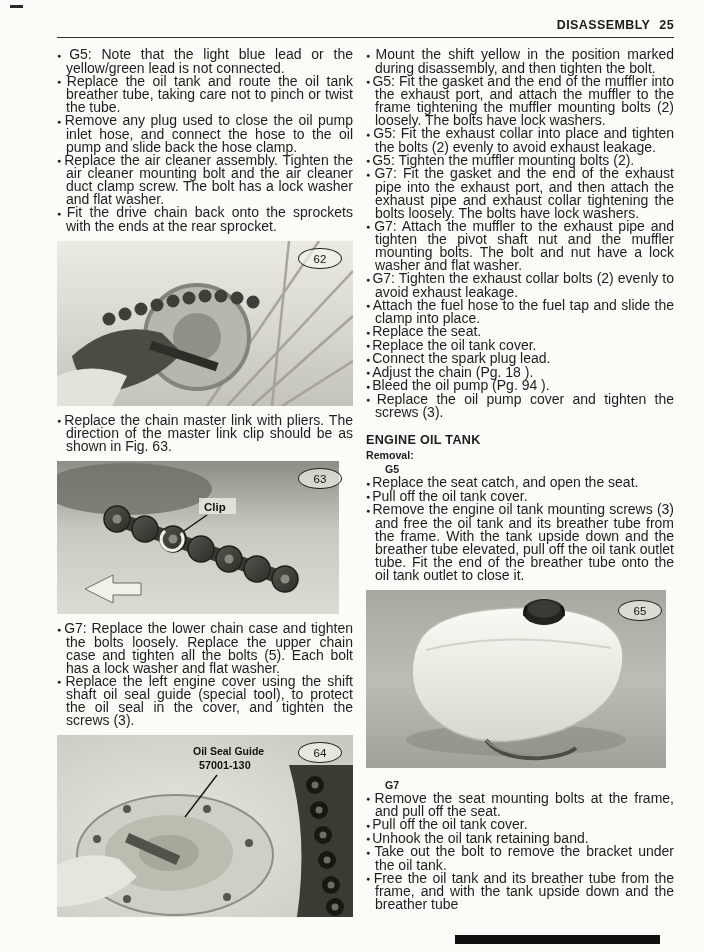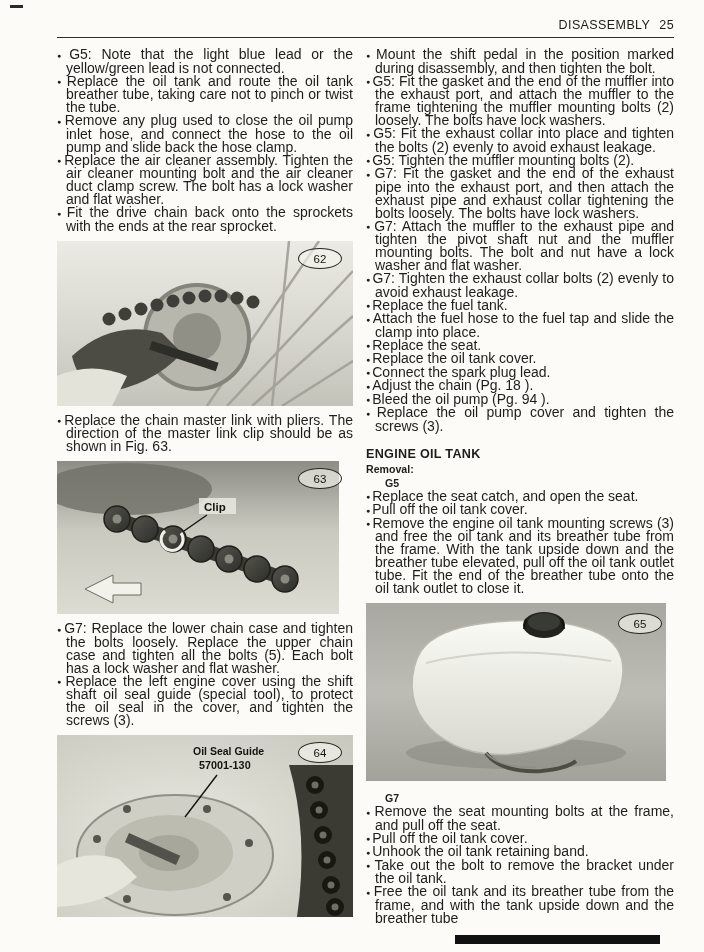--- a/index.html
+++ b/index.html
@@ -5,21 +5,21 @@
   * { margin:0; padding:0; box-sizing:border-box; }
   html, body { background:#fcfbf7; }
   .page {
     position:relative; width:704px; height:952px; overflow:hidden;
     background:#fcfbf7; color:#1d1d1b;
     font-family:"Liberation Sans","DejaVu Sans",sans-serif;
   }
   .header {
     position:absolute; left:57px; right:30px; top:18px;
     border-bottom:1.5px solid #2e2e2a; padding-bottom:5px;
-    text-align:right; font-size:12.5px; letter-spacing:0.4px; color:#1b1b18;
+    text-align:right; font-size:12.5px; letter-spacing:0.4px; color:#1b1b18;font-weight:bold;
   }
   .header .pagenum { margin-left:9px; }
   .cols { position:absolute; left:57px; right:30px; top:48px; display:flex; gap:13px; }
   .col-left { flex:0 0 296px; width:296px; }
   .col-right { flex:1; min-width:0; }
   .instructions { list-style:none; font-size:14px; line-height:13px; }
   .instructions li { padding-left:9px; text-indent:-9px; text-align:justify; }
   .instructions li::before { content:"●"; font-size:7px; margin-right:2px; vertical-align:1.5px; }
   .gap-top { }
   .figure { position:relative; margin:8px 0; }
@@ -192,28 +192,27 @@
           <text x="142" y="34" font-size="10.8" font-weight="bold" fill="#14140f">57001-130</text>
         </svg>
         <span class="badge">64</span>
       </figure>
 
     </div>
 
     <div class="col-right">
 
       <ul class="instructions">
-        <li>Mount the shift pedal in the position marked during disassembly, and then tighten the bolt.</li>
+        <li>Mount the shift yellow in the position marked during disassembly, and then tighten the bolt.</li>
         <li>G5: Fit the gasket and the end of the muffler into the exhaust port, and attach the muffler to the frame tightening the muffler mounting bolts (2) loosely. The bolts have lock washers.</li>
         <li>G5: Fit the exhaust collar into place and tighten the bolts (2) evenly to avoid exhaust leakage.</li>
         <li>G5: Tighten the muffler mounting bolts (2).</li>
         <li>G7: Fit the gasket and the end of the exhaust pipe into the exhaust port, and then attach the exhaust pipe and exhaust collar tightening the bolts loosely. The bolts have lock washers.</li>
         <li>G7: Attach the muffler to the exhaust pipe and tighten the pivot shaft nut and the muffler mounting bolts. The bolt and nut have a lock washer and flat washer.</li>
         <li>G7: Tighten the exhaust collar bolts (2) evenly to avoid exhaust leakage.</li>
-        <li>Replace the fuel tank.</li>
         <li>Attach the fuel hose to the fuel tap and slide the clamp into place.</li>
         <li>Replace the seat.</li>
         <li>Replace the oil tank cover.</li>
         <li>Connect the spark plug lead.</li>
         <li>Adjust the chain (Pg. 18 ).</li>
         <li>Bleed the oil pump (Pg. 94 ).</li>
         <li>Replace the oil pump cover and tighten the screws (3).</li>
       </ul>
 
       <div class="section-heading">ENGINE OIL TANK</div>

